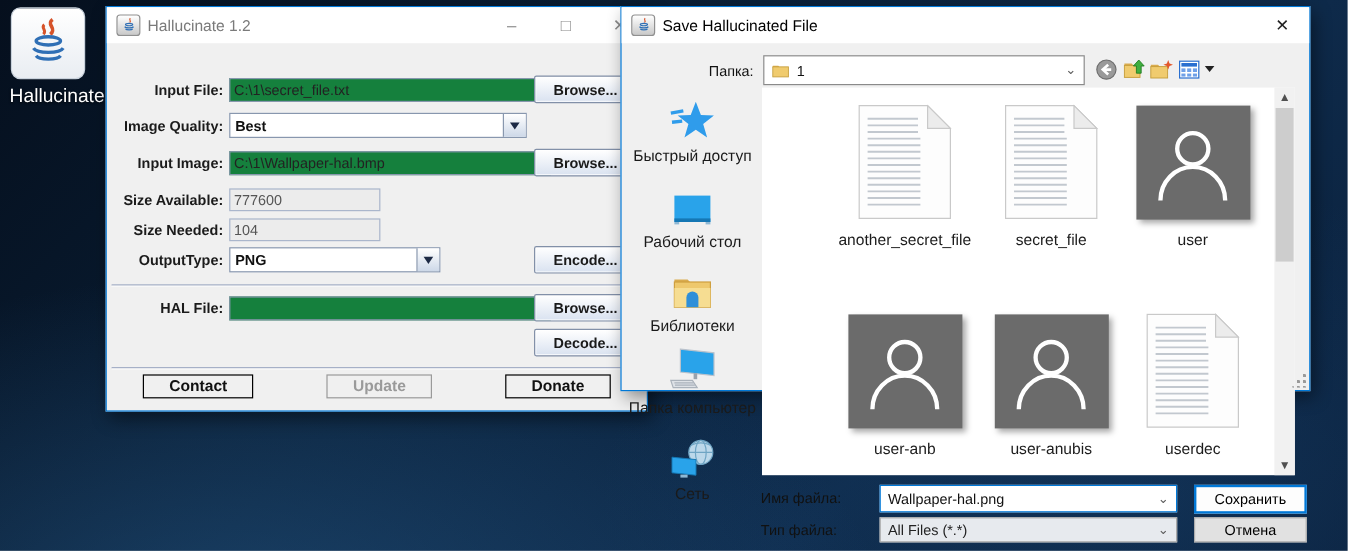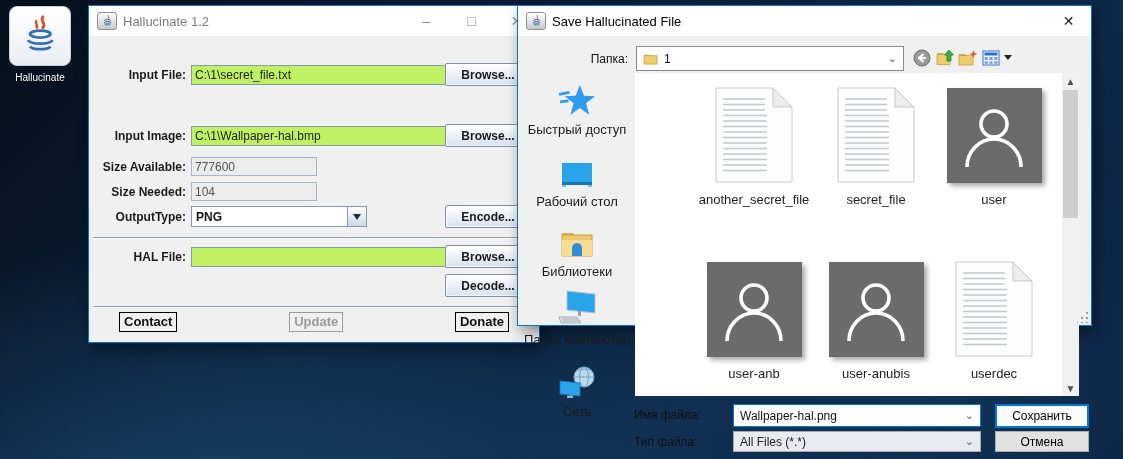--- a/index.html
+++ b/index.html
@@ -7,45 +7,45 @@
   body { position:relative; background:
       radial-gradient(ellipse 900px 500px at 18% 115%, rgba(45,105,160,.45), transparent 60%),
       radial-gradient(ellipse 700px 400px at 85% 90%, rgba(30,80,130,.30), transparent 65%),
       linear-gradient(135deg, #050f1d 0%, #0a2038 40%, #0e2a4a 70%, #0a1f3a 100%);
   }
   .abs { position:absolute; }
 
   
   .desk-ico { left:8px; top:6px; width:64px; text-align:center; }
   .desk-ico .plate { width:62px; height:60px; margin:0 auto; background:linear-gradient(#ffffff,#e9edf2); border-radius:8px; border:1px solid #c9d2dc; display:flex; align-items:center; justify-content:center; }
-  .desk-ico .cap { color:#ffffff; font-size:10px; margin-top:6px; text-shadow:0 1px 2px rgba(0,0,0,.8); }
+  .desk-ico .cap { color:#ffffff; font-size:16px; margin-top:6px; text-shadow:0 1px 2px rgba(0,0,0,.8); }
 
   
   .win { background:#f0f0f0; border:1px solid #0078d7; box-shadow:4px 6px 14px rgba(0,0,0,.45); }
   .titlebar { position:absolute; left:0; top:0; right:0; height:30px; background:#ffffff; display:flex; align-items:center; }
   .titleicon { width:20px; height:18px; margin:0 6px 0 8px; background:linear-gradient(#ffffff,#c9c9c9); border:1px solid #909090; border-radius:3px; display:flex; align-items:center; justify-content:center; }
   .controls { margin-left:auto; display:flex; height:100%; }
   .ctl { width:45px; height:100%; display:flex; align-items:center; justify-content:center; font-size:14px; color:#8a8a8a; }
 
   
   #app { left:88px; top:5px; width:452px; height:338px; }
   #app .titlebar .t { font-size:13px; color:#7a7a7a; }
   #app .body { position:absolute; left:0; top:30px; right:0; bottom:0; }
   .row { position:absolute; left:0; right:0; height:24px; }
   .flabel { position:absolute; left:0; width:97px; text-align:right; font-size:12px; font-weight:bold; color:#1b1b1b; top:50%; transform:translateY(-50%); }
-  .jfield { position:absolute; left:102px; width:268px; height:20px; background:#bef264; border:1px solid #8897ae; font-size:12px; color:#222; padding:0 3px; font-family:"Liberation Sans",sans-serif; }
+  .jfield { position:absolute; left:102px; width:268px; height:20px; background:#15803d; border:1px solid #8897ae; font-size:12px; color:#222; padding:0 3px; font-family:"Liberation Sans",sans-serif; }
   .jfield.dis { width:126px; height:19px; background:#ececec; border:1px solid #aab6cc; color:#555; }
   .jbtn { position:absolute; left:356px; width:86px; height:23px; background:linear-gradient(#ffffff,#d9e2f0); border:1px solid #8290a8; border-radius:2px; font-size:12px; font-weight:bold; color:#1a1a1a; display:flex; align-items:center; justify-content:center; box-shadow:0 0 0 1px rgba(255,255,255,.7) inset; }
   .jcombo { position:absolute; left:102px; height:21px; background:#ffffff; border:1px solid #8897ae; display:flex; align-items:center; }
   .jcombo .val { flex:1; font-size:12px; font-weight:bold; color:#111; padding:0 4px; }
   .jcombo .arrowbox { width:19px; align-self:stretch; background:linear-gradient(#ffffff,#cdd8e8); border-left:1px solid #8897ae; display:flex; align-items:center; justify-content:center; }
   .jcombo .tri { width:0; height:0; border-left:4px solid transparent; border-right:4px solid transparent; border-top:6px solid #1d2a45; }
   .jsep { position:absolute; left:4px; right:4px; height:2px; border-top:1px solid #94a1bd; border-bottom:1px solid #fbfbfb; }
   #app .footer { position:absolute; left:0; right:0; top:275px; height:22px; display:flex; align-items:center; justify-content:space-between; padding:0 30px; }
-  .linkbtn { border:1px solid #000; padding:0 4px; font-size:13px; font-weight:bold; color:#111; line-height:18px;text-align:right; }
+  .linkbtn { border:1px solid #000; padding:0 21px; font-size:13px; font-weight:bold; color:#111; line-height:18px;text-align:right; }
   .linkbtn.dis { border-color:#9a9a9a; color:#9a9a9a; }
 
   
   #dlg { left:517px; top:5px; width:575px; height:321px; }
   #dlg .titlebar .t { font-size:13px; color:#000; }
   #dlg .content { position:absolute; left:0; top:30px; right:0; bottom:0; }
   .folder-row { position:absolute; left:0; top:10px; right:0; height:26px; }
   .folder-row .lab { position:absolute; left:0; width:110px; text-align:right; font-size:12px; color:#111; top:6px; }
   .wcombo { position:absolute; left:118px; top:0; width:268px; height:25px; background:#ffffff; border:1px solid #8a8a8a; display:flex; align-items:center; padding:0 6px; }
   .wcombo .txt { flex:1; font-size:12px; color:#111; padding-left:6px; }
@@ -118,20 +118,29 @@
     </span>
   </div>
   <div class="body">
 
     <div class="row" style="top:27px;">
       <span class="flabel">Input File:</span>
       <input class="jfield" style="top: 2px;" readonly="" value="C:\1\secret_file.txt">
       <span class="jbtn" style="top:0px;">Browse...</span>
     </div>
 
+    <div class="row" style="top:57px;">
+      <span class="flabel">Image Quality:</span>
+      <span class="jcombo" style="width:248px; top:1px;">
+        <span class="val">Best</span>
+        <span class="arrowbox">
+            <span class="tri"></span>
+          </span>
+      </span>
+    </div>
 
     <div class="row" style="top:88px;">
       <span class="flabel">Input Image:</span>
       <input class="jfield" style="top: 2px;" readonly="" value="C:\1\Wallpaper-hal.bmp">
       <span class="jbtn" style="top:0px;">Browse...</span>
     </div>
 
     <div class="row" style="top:119px;">
       <span class="flabel">Size Available:</span>
       <input class="jfield dis" style="top: 2px;" readonly="" value="777600">

